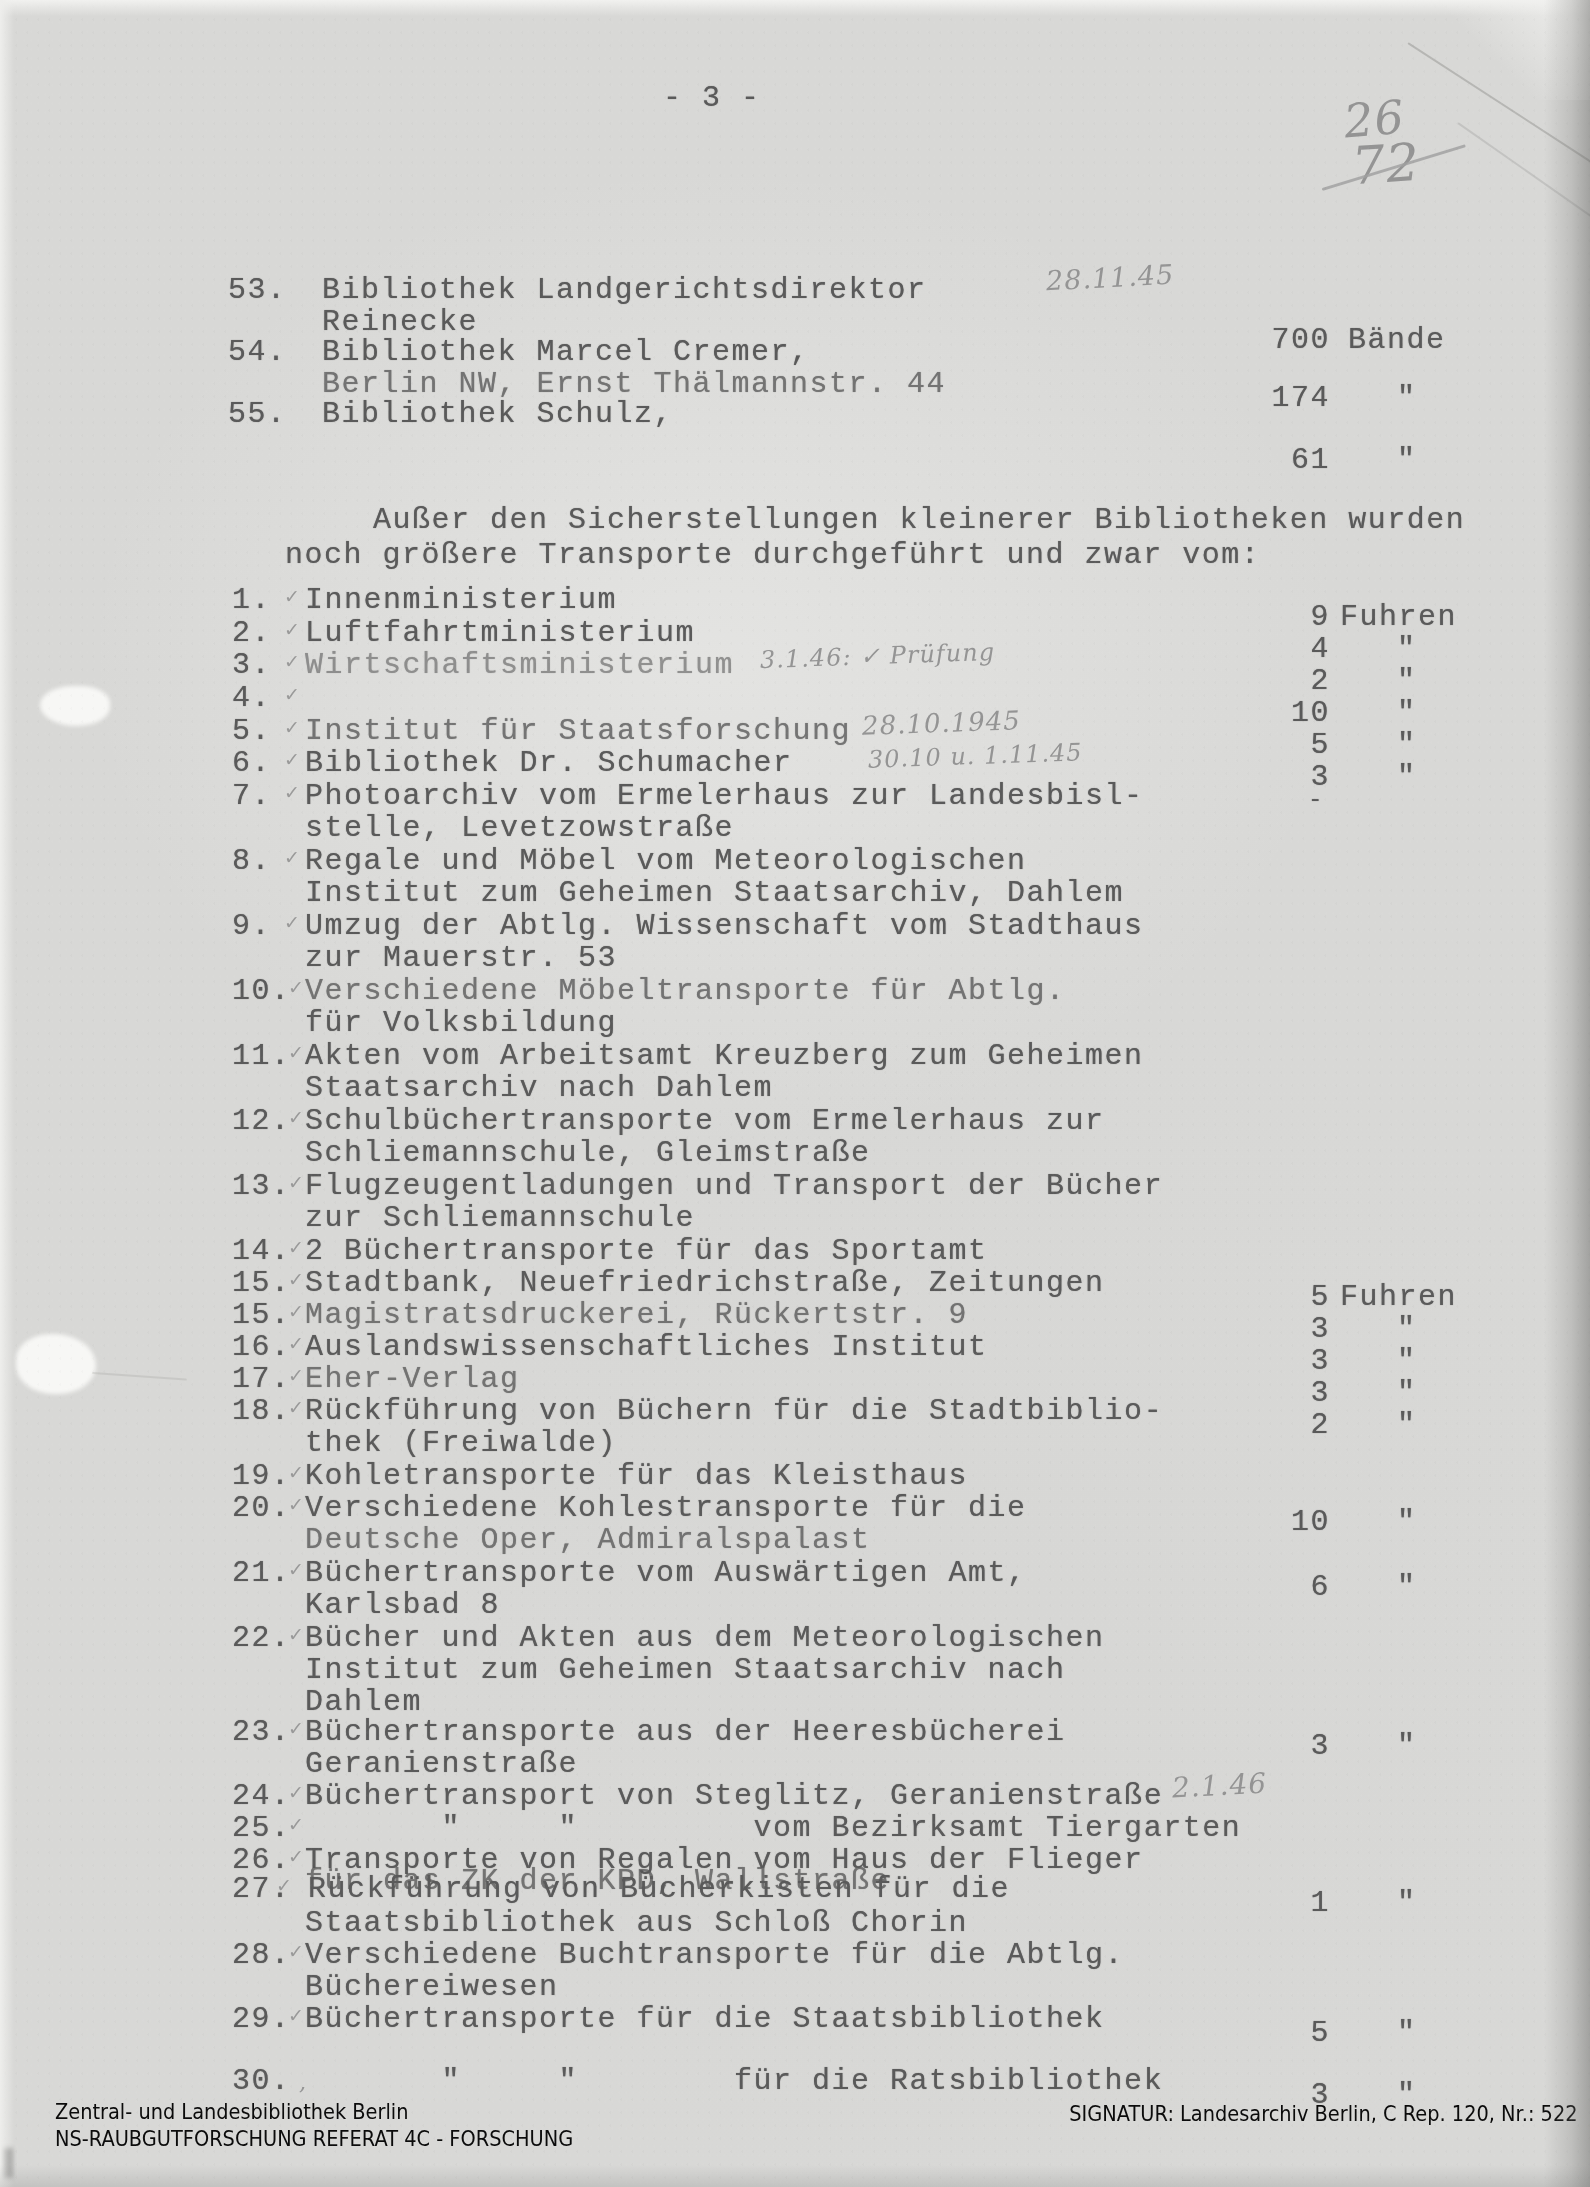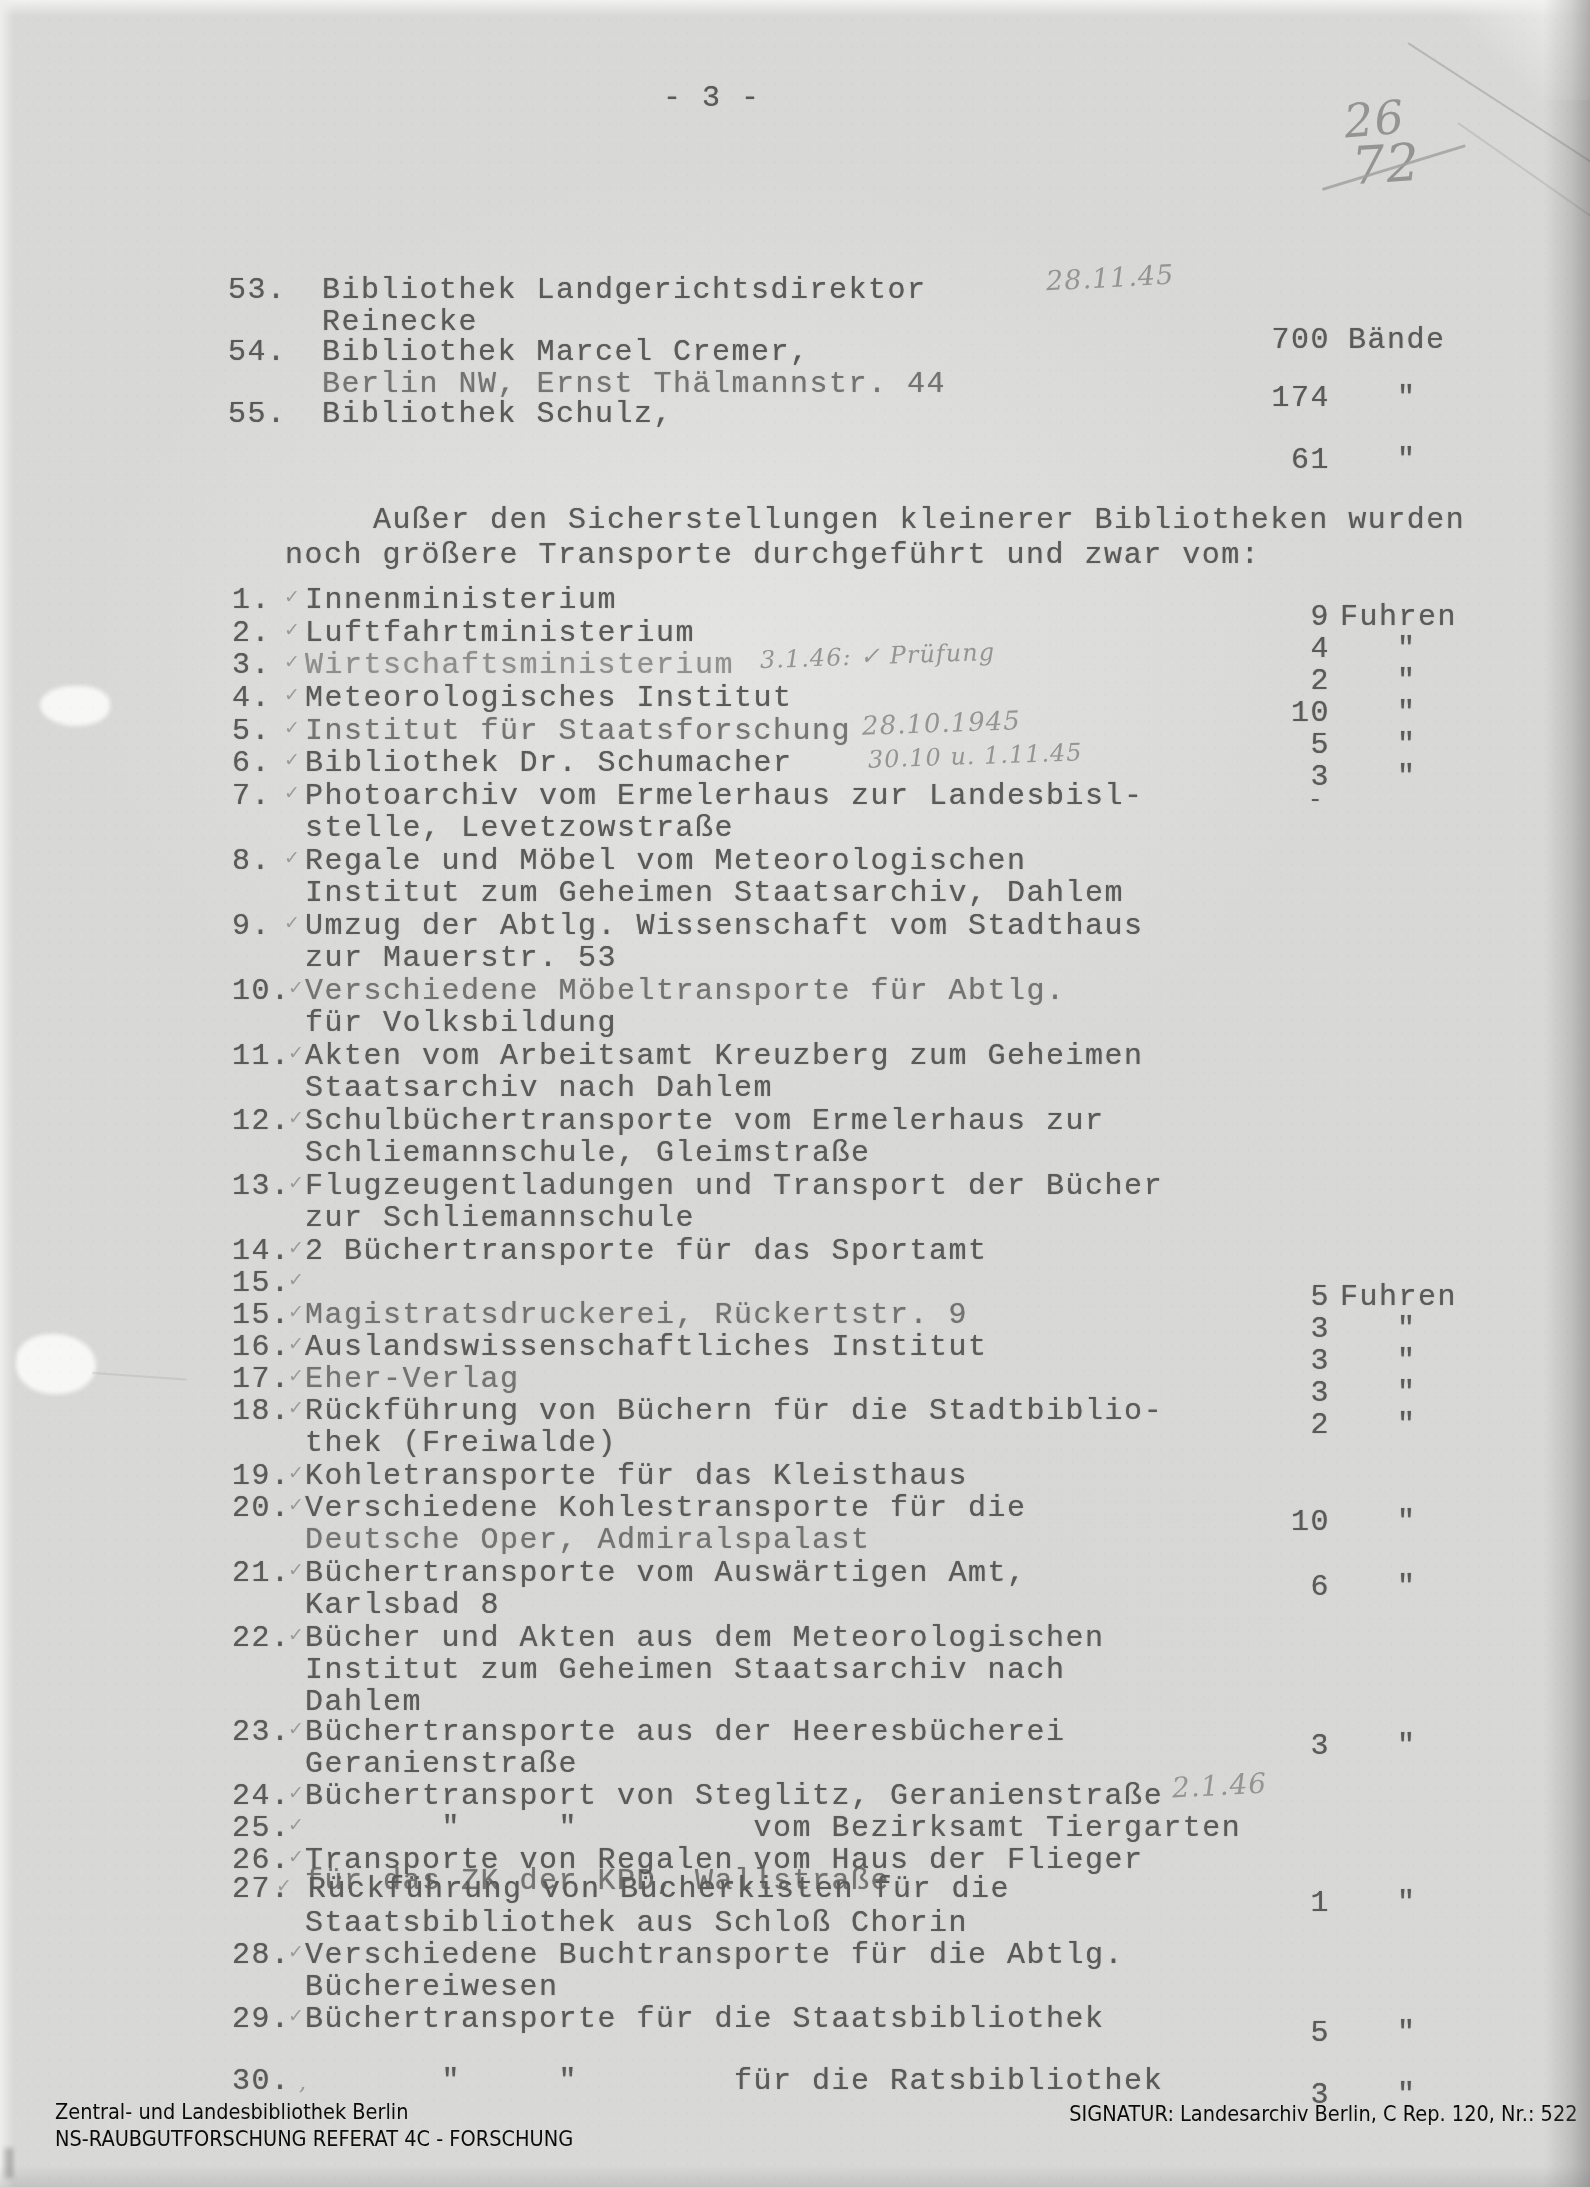--- a/index.html
+++ b/index.html
@@ -100,21 +100,20 @@
 
   <div class="tw num" style="left:232px;top:650px">3.</div>
   <div class="chk" style="left:284px;top:652px">✓</div>
   <div class="tw f1" style="left:305px;top:650px">Wirtschaftsministerium</div>
   <div class="hw" style="left:760px;top:644px;font-size:24px;transform:rotate(-2deg)">3.1.46: ✓ Prüfung</div>
   <div class="tw val" style="top:666px">2</div>
   <div class="tw" style="left:1397px;top:666px">"</div>
 
   <div class="tw num" style="left:232px;top:683px">4.</div>
   <div class="chk" style="left:284px;top:685px">✓</div>
-  <div class="tw" style="left:305px;top:683px">Meteorologisches Institut</div>
   <div class="tw val" style="top:698px">10</div>
   <div class="tw" style="left:1397px;top:698px">"</div>
 
   <div class="tw num" style="left:232px;top:716px">5.</div>
   <div class="chk" style="left:284px;top:718px">✓</div>
   <div class="tw f2" style="left:305px;top:716px">Institut für Staatsforschung</div>
   <div class="hw" style="left:862px;top:710px;font-size:26px;transform:rotate(-2deg)">28.10.1945</div>
   <div class="tw val" style="top:730px">5</div>
   <div class="tw" style="left:1397px;top:730px">"</div>
 
@@ -160,20 +159,21 @@
   <div class="chk" style="left:288px;top:1173px">✓</div>
   <div class="tw" style="left:305px;top:1171px">Flugzeugentladungen und Transport der Bücher</div>
   <div class="tw" style="left:305px;top:1203px">zur Schliemannschule</div>
 
   <div class="tw num" style="left:232px;top:1236px">14.</div>
   <div class="chk" style="left:288px;top:1238px">✓</div>
   <div class="tw" style="left:305px;top:1236px">2 Büchertransporte für das Sportamt</div>
 
   <div class="tw num" style="left:232px;top:1268px">15.</div>
   <div class="chk" style="left:288px;top:1270px">✓</div>
+  <div class="tw" style="left:305px;top:1268px">Stadtbank, Neuefriedrichstraße, Zeitungen</div>
   <div class="tw val" style="top:1282px">5</div>
   <div class="tw" style="left:1340px;top:1282px">Fuhren</div>
 
   <div class="tw num" style="left:232px;top:1300px">15.</div>
   <div class="chk" style="left:288px;top:1302px">✓</div>
   <div class="tw f2" style="left:305px;top:1300px">Magistratsdruckerei, Rückertstr. 9</div>
   <div class="tw val" style="top:1314px">3</div>
   <div class="tw" style="left:1397px;top:1314px">"</div>
 
   <div class="tw num" style="left:232px;top:1332px">16.</div>

